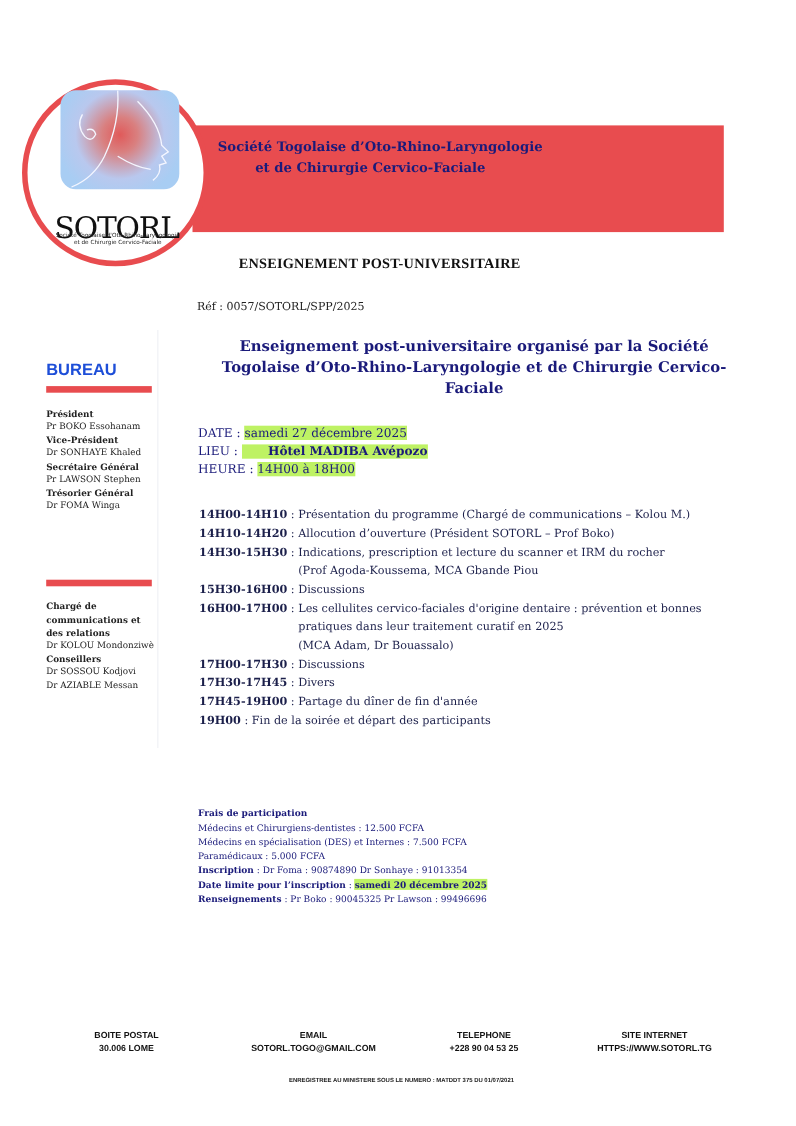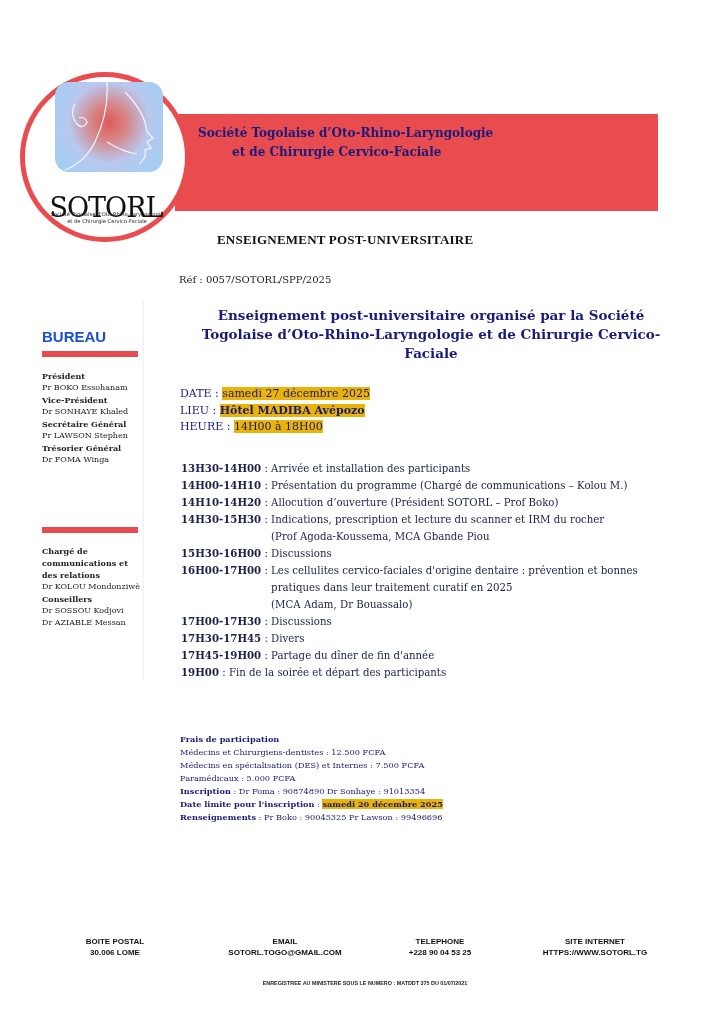--- a/index.html
+++ b/index.html
@@ -72,22 +72,22 @@
     .side-list.s2 { top: 545px; }
     .side-list .role { font-weight: bold; display: block; }
     .side-list .person { display: block; }
 
     
     .info {
       position: absolute; left: 180px; top: 386px;
       font-family: "DejaVu Serif", serif; font-size: 11px; color: #1a1a7a; line-height: 16.5px;
     }
     .info .lbl { font-weight: normal; }
-    .hl { background: #eab308; }
-    .info .val-b { font-weight: bold; }
+    .hl { background: #bef264; }
+    .info .val-b { font-weight: bold; padding-left: 24px; }
 
     
     .program {
       position: absolute; left: 181px; top: 460px; width: 500px;
       font-family: "DejaVu Serif", serif; font-size: 10.2px; color: #1b1f4a; line-height: 17px;
     }
     .prow { display: flex; }
     .prow .t { font-weight: bold; white-space: nowrap; }
     .prow .sep { white-space: pre; }
     .prow .d { flex: 1; }
@@ -172,23 +172,20 @@
   <div>
     <span class="lbl">LIEU</span> :  <span class="hl val-b">Hôtel MADIBA Avépozo</span>
   </div>
   <div>
     <span class="lbl">HEURE</span> : <span class="hl">14H00 à 18H00</span>
   </div>
 </div>
 
 <div class="program">
   <div class="prow wrap-left">
-    <span class="t">13H30-14H00</span> : <span>Arrivée et installation des participants</span>
-  </div>
-  <div class="prow wrap-left">
     <span class="t">14H00-14H10</span> : <span>Présentation du programme (Chargé de communications – Kolou M.)</span>
   </div>
   <div class="prow wrap-left">
     <span class="t">14H10-14H20</span> : <span>Allocution d’ouverture (Président SOTORL – Prof Boko)</span>
   </div>
   <div class="prow">
     <span class="t">14H30-15H30</span>
       <span class="sep"> : </span>
     <span class="d"><span>Indications, prescription et lecture du scanner et IRM du rocher</span><br><span>(Prof Agoda-Koussema, MCA Gbande Piou</span></span>
   </div>

